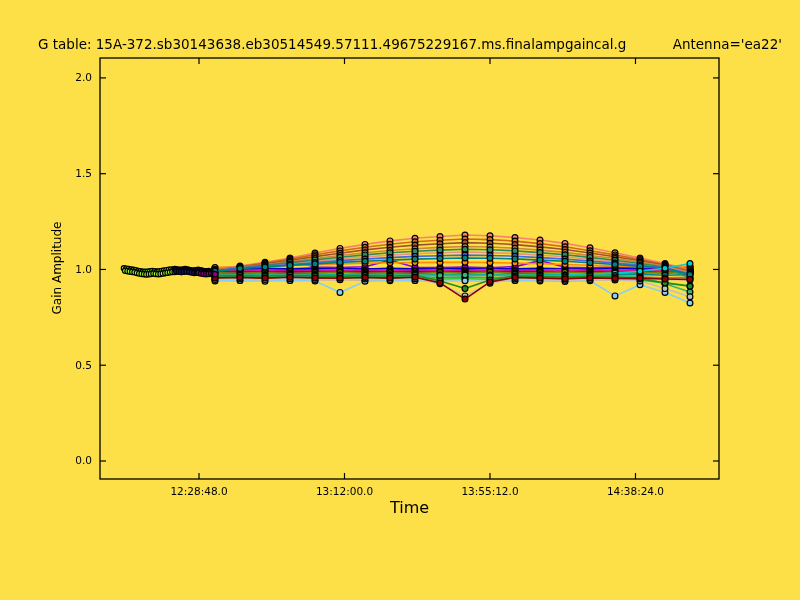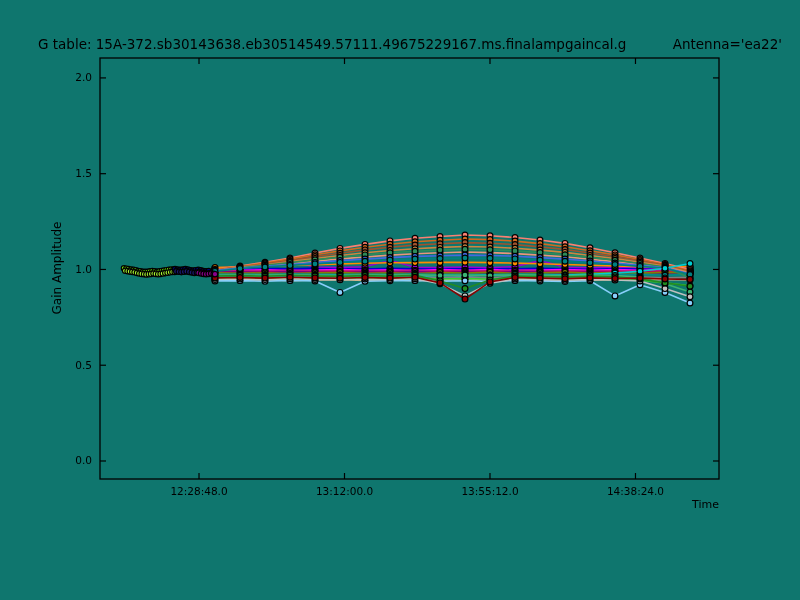--- a/index.html
+++ b/index.html
@@ -1,20 +1,20 @@
 <!DOCTYPE html>
 <html><head>
 <meta charset="utf-8">
 <style>
   html,body{margin:0;padding:0;background:#ffffff;}
-  #figure{position:relative;width:800px;height:600px;background:#0f766e;overflow:hidden;
+  #figure{position:relative;width:800px;height:600px;background:#fde047;overflow:hidden;
           font-family:"DejaVu Sans","Liberation Sans",sans-serif;color:#000;}
   #title-row{position:absolute;left:38px;top:36px;width:744px;display:flex;
              justify-content:space-between;font-size:13.5px;white-space:nowrap;}
-  #xlabel{position:absolute;left:100px;top:498px;width:619px;text-align:right;font-size:11px;}
+  #xlabel{position:absolute;left:100px;top:498px;width:619px;text-align:center;font-size:16px;}
   #ylabel{position:absolute;left:57px;top:268px;width:0;height:0;font-size:12px;}
   #ylabel span{display:inline-block;white-space:nowrap;
                transform:translate(-50%,-50%) rotate(-90deg);}
   svg text{font-family:"DejaVu Sans","Liberation Sans",sans-serif;}
 </style>
 </head>
 <body>
 
 <div id="figure">
   <div id="title-row">

